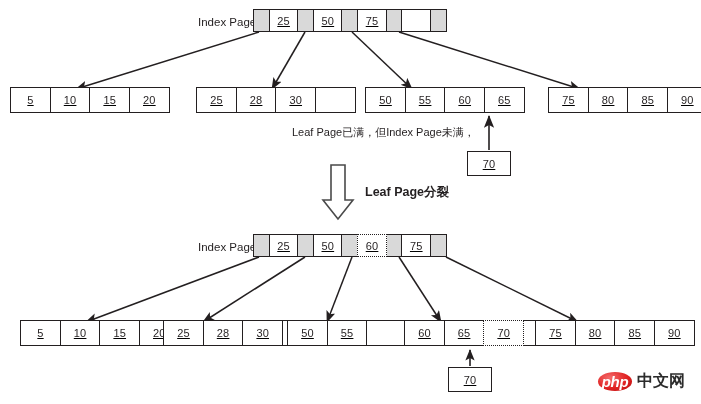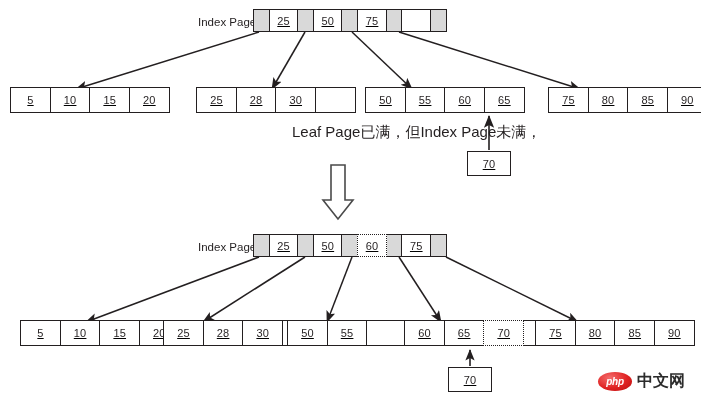--- a/index.html
+++ b/index.html
@@ -56,21 +56,21 @@
 
   
   .label {
     position: absolute;
     font-size: 11.5px;
     color: #231f20;
     white-space: nowrap;
   }
   .note {
     position: absolute;
-    font-size: 15px;
+    font-size: 11px;
     color: #231f20;
     text-align: left;
     line-height: 16px;
     white-space: nowrap;
   }
   .split-label {
     position: absolute;
     font-size: 12.5px;
     font-weight: bold;
     color: #231f20;
@@ -83,21 +83,21 @@
     display: flex;
     align-items: center;
     gap: 5px;
   }
   .wm-badge {
     width: 34px;
     height: 19px;
     border-radius: 50%;
     background: radial-gradient(ellipse at 35% 30%, #f46b6b 0%, #e02222 55%, #b90f0f 100%);
     color: #ffffff;
-    font-size: 10px;
+    font-size: 15px;
     font-weight: bold;
     font-style: italic;
     display: flex;
     align-items: center;
     justify-content: center;
     letter-spacing: -0.3px;
   }
   .wm-text {
     font-size: 16px;
     font-weight: bold;
@@ -189,20 +189,21 @@
     </div>
 
   <div class="node" id="top-insert" style="left:467px; top:151px; height:25px;">
       <div class="cell" style="width: 44px;">70</div>
     </div>
 
   <div class="note" style="left:292px; top:124px; width:216px;">
     <div>Leaf Page已满，但Index Page未满，</div>
   </div>
 
+  <div class="split-label" style="left:365px; top:184px;">Leaf Page分裂</div>
 
   <div class="label" style="left:198px; top:241px;">Index Page</div>
 
   <div class="node" id="bot-index" style="left:253px; top:234px; height:23px;">
       <div class="cell ptr" style="width: 17px;"></div>
       <div class="cell" style="width: 30px;">25</div>
       <div class="cell ptr" style="width: 17px;"></div>
       <div class="cell" style="width: 30px;">50</div>
       <div class="cell ptr" style="width: 17px;"></div>
       <div class="cell dotted" style="width: 30px;">60</div>

